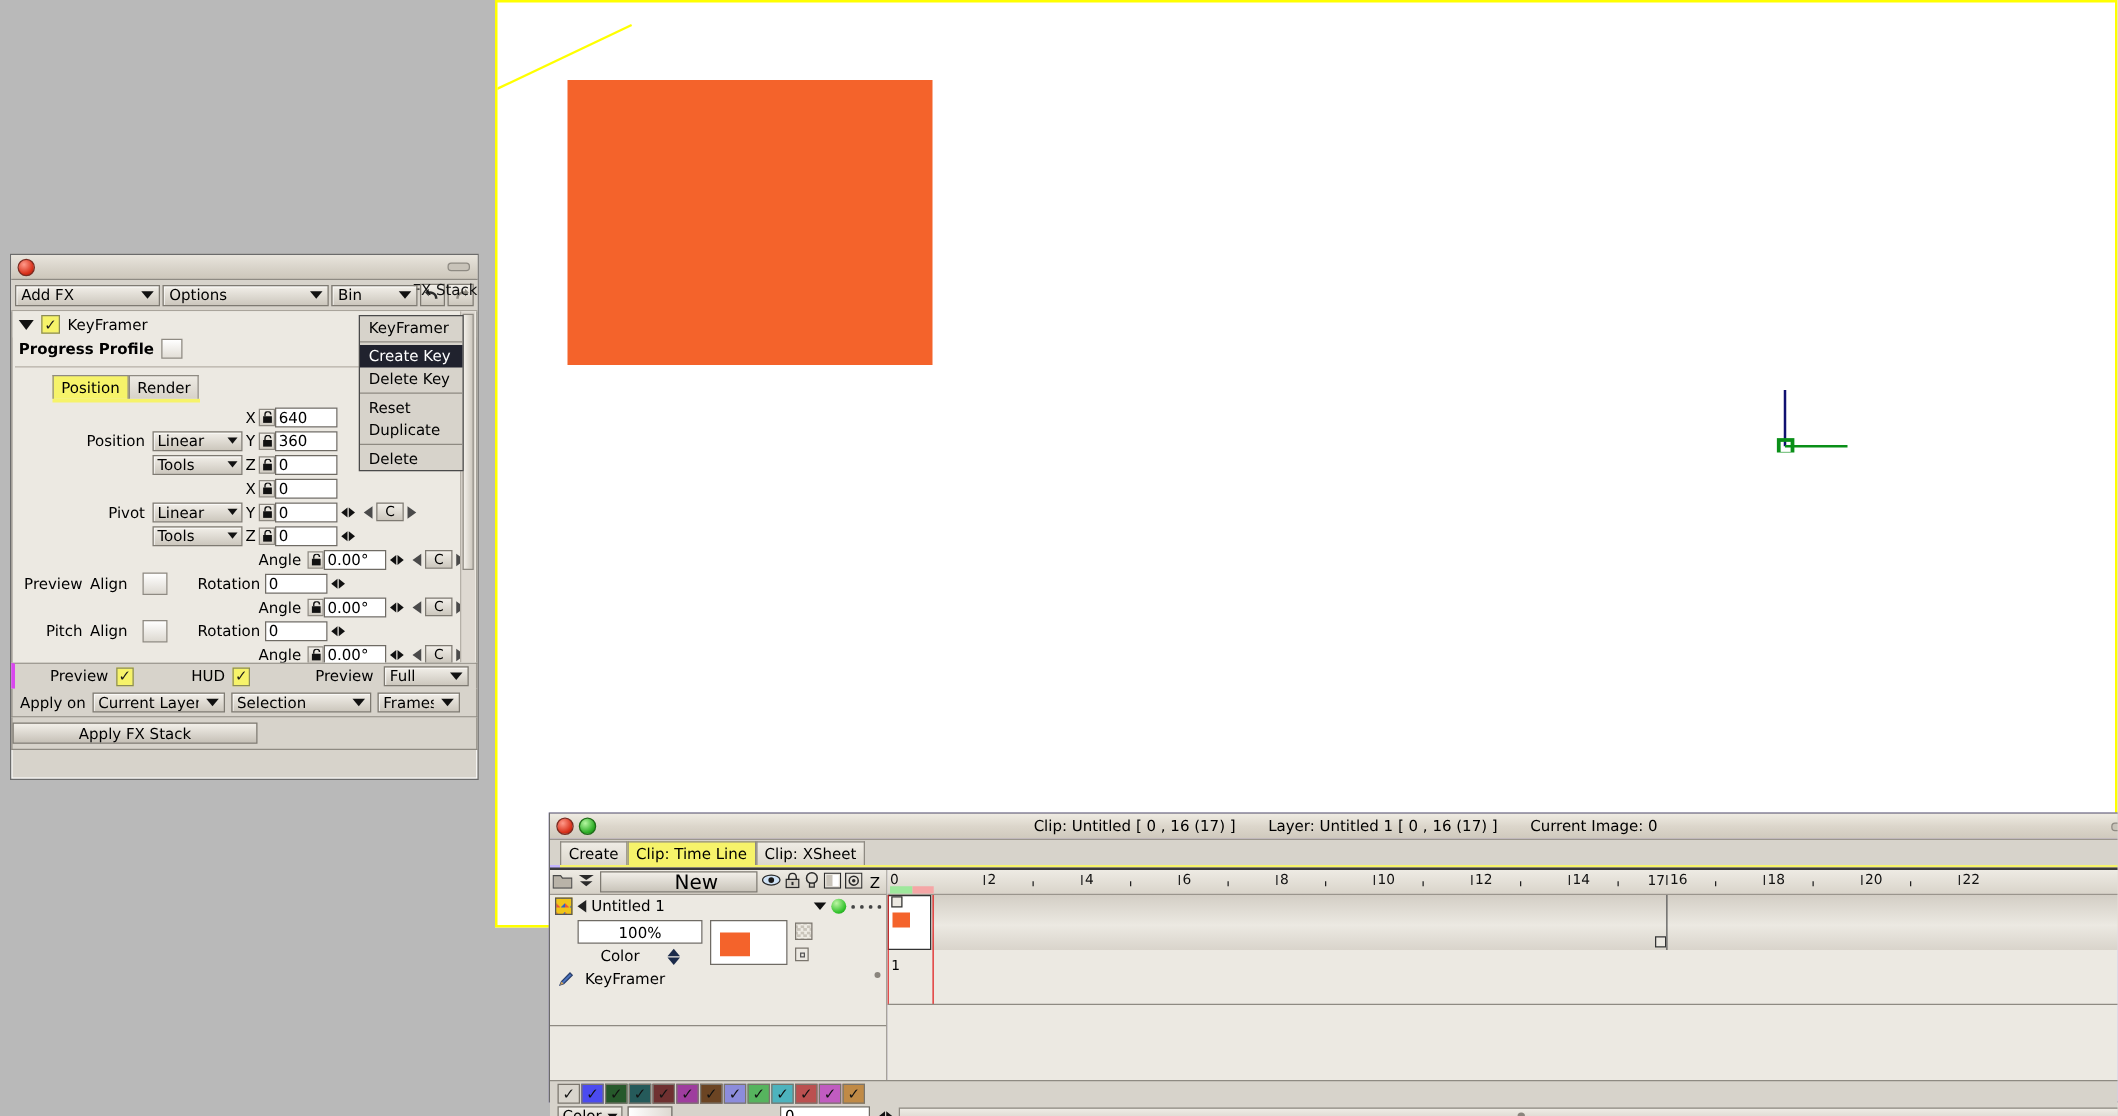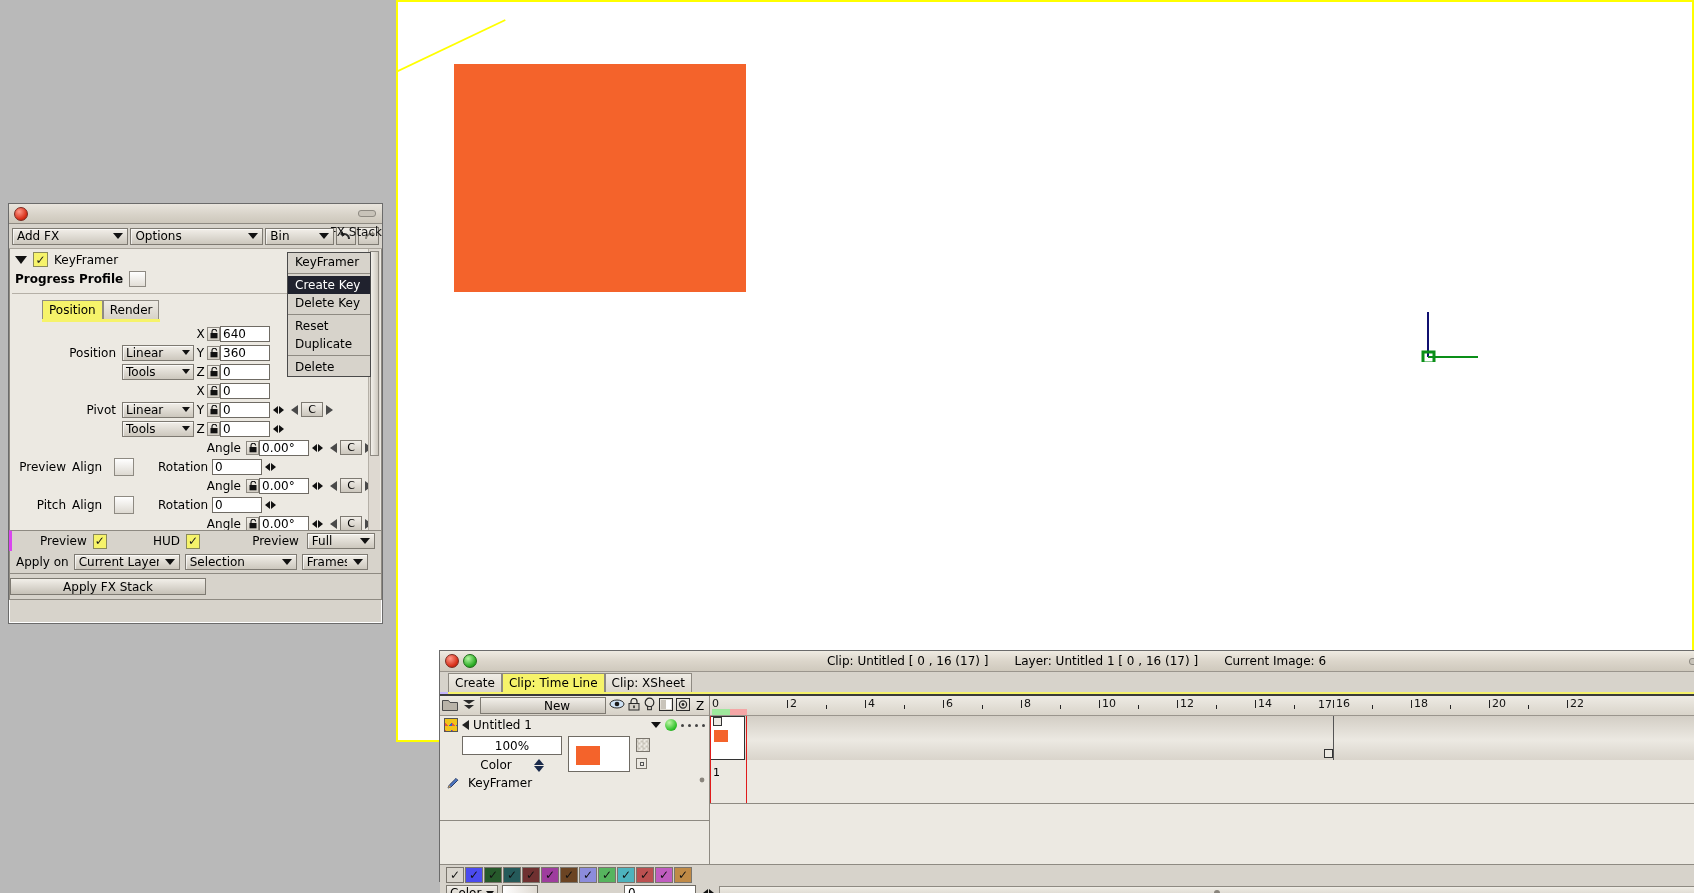--- a/index.html
+++ b/index.html
@@ -215,21 +215,21 @@
   .tl-hr { height:2px; background:#f6f36a; margin:0 0 0 8px; }
 
   .tl-main { display:flex; height:170px; border-top:2px solid #3a3a3a; }
   .tl-left { width:270px; background:#ece9e2; border-right:1px solid #8e8a82; position:relative; }
   .tl-toolbar {
     display:flex; align-items:center; height:20px; gap:3px; padding:1px 2px;
     background:linear-gradient(to bottom,#eeebe4,#d6d1c7); border-bottom:1px solid #9a958d;
   }
   .newbtn {
     flex:1;height:17px;background:linear-gradient(to bottom,#f2efe9,#c9c4ba);
-    border:1px solid #7e7a72;display:flex;align-items:center;justify-content:center;font-size:12px;padding-left:28px;
+    border:1px solid #7e7a72;display:flex;align-items:center;justify-content:center;font-size:16px;padding-left:28px;
   }
   .tl-layer-row { display:flex; align-items:center; gap:4px; padding:2px 4px; }
   .thumb-icon {
     width:14px;height:14px;
     background:
       linear-gradient(45deg,#e8563c 25%,transparent 25%) 0 0/7px 7px,
       linear-gradient(-45deg,#2f64c8 25%,transparent 25%) 0 0/7px 7px,
       #f0c419;
     border:1px solid #555;
   }
@@ -594,21 +594,21 @@
 </div>
 
 <div id="timeline">
 
   <div class="tl-title">
     <div class="led red"></div>
     <div class="led green" style="margin-left:4px"></div>
     <div class="caption">
       <span>Clip: Untitled [ 0 , 16  (17) ]</span>
       <span>Layer: Untitled 1 [ 0 , 16  (17) ]</span>
-      <span>Current Image: 6</span>
+      <span>Current Image: 0</span>
     </div>
     <div class="win-min" style="top:7px"></div>
   </div>
 
   <div class="tl-tabs">
     <div class="tl-tab">Create</div>
     <div class="tl-tab active">Clip: Time Line</div>
     <div class="tl-tab">Clip: XSheet</div>
   </div>
   <div class="tl-hr"></div>

